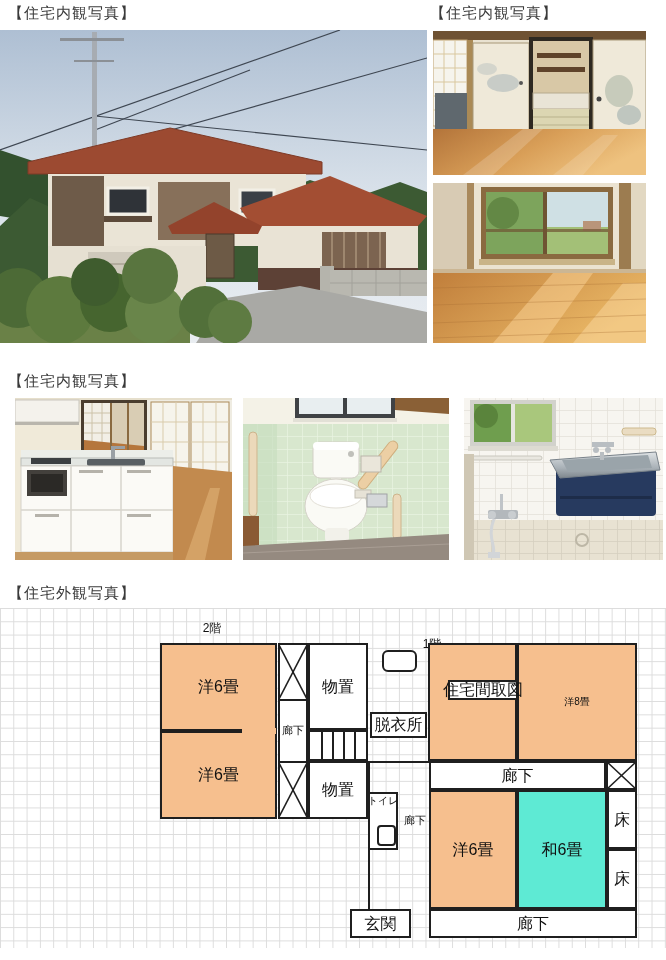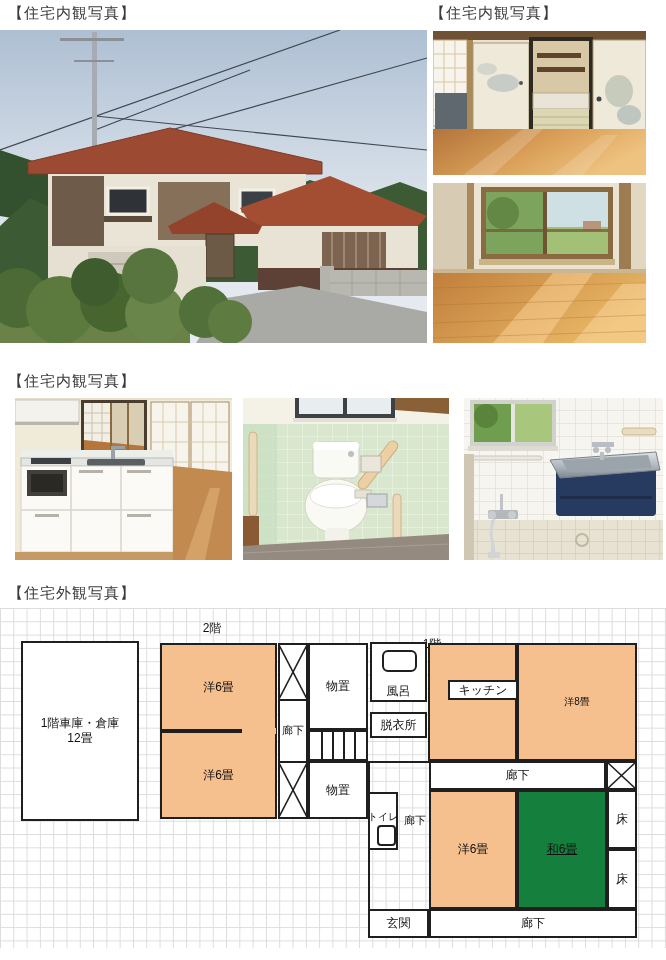--- a/index.html
+++ b/index.html
@@ -10,23 +10,23 @@
   .photo svg{display:block;}
   
   .plan{position:absolute;left:0;top:608px;width:626px;height:352px;}
   .gridpaper{position:absolute;left:0;top:0;width:666px;height:340px;
     background-image:linear-gradient(to right,#dcdcdc 1px,transparent 1px),
                      linear-gradient(to bottom,#dcdcdc 1px,transparent 1px);
     background-size:13.3px 13.3px;background-color:#fff;}
   .flabel{position:absolute;font-size:12px;color:#111;width:44px;text-align:center;}
   .room{position:absolute;border:2px solid #1f1f1f;box-sizing:border-box;background:#fff;
         display:flex;flex-direction:column;align-items:center;justify-content:center;
-        font-size:12px;color:#111;line-height:1.25;white-space:nowrap;}
+        font-size:16px;color:#111;line-height:1.25;white-space:nowrap;}
   .orange{background:#F6BF8E;}
-  .green{background:#15803d;text-decoration:underline;}
+  .green{background:#5eead4;}
   .wline{position:absolute;background:#1f1f1f;}
   .patch{position:absolute;background:#F6BF8E;}
   .xbox svg{position:absolute;left:-2px;top:-2px;}
   .stairs{background:#fff;}
   .treads{position:absolute;left:2px;top:0;right:2px;bottom:0;
     background-image:repeating-linear-gradient(to right,transparent 0 9.5px,#1f1f1f 9.5px 11px);}
   .tub{position:absolute;border:2px solid #1f1f1f;border-radius:6px;background:#fff;}
   .small{font-size:10px;}
 </style>
 </head>
@@ -329,24 +329,20 @@
   </div>
 
   <div class="sec-label" style="left:8px;top:584px">【住宅外観写真】</div>
 
   <div class="plan">
     <div class="gridpaper"></div>
 
     <div class="flabel" style="left:190px;top:12px">2階</div>
     <div class="flabel" style="left:410px;top:28px">1階</div>
 
-    <div class="room" style="left:21px;top:33px;width:118px;height:180px">
-      <div>1階車庫・倉庫</div>
-      <div>12畳</div>
-    </div>
 
     <div class="room orange" style="left:160px;top:35px;width:117px;height:88px">
       <span>洋6畳</span>
     </div>
     <div class="room orange" style="left:160px;top:123px;width:117px;height:88px">
       <span>洋6畳</span>
     </div>
     <div class="patch" style="left:242px;top:120px;width:34px;height:6px"></div>
 
     <div class="room xbox" style="left:278px;top:35px;width:30px;height:58px">
@@ -368,30 +364,26 @@
     <div class="room" style="left:308px;top:35px;width:60px;height:87px">
       <span>物置</span>
     </div>
     <div class="room stairs" style="left:308px;top:122px;width:60px;height:31px">
       <div class="treads"></div>
     </div>
     <div class="room" style="left:308px;top:153px;width:60px;height:58px">
       <span>物置</span>
     </div>
 
-    <div class="room" style="left:370px;top:34px;width:57px;height:60px;justify-content:flex-end;padding-bottom:1px">
-
-      <span>風呂</span>
-    </div>
     <div class="room" style="left:370px;top:104px;width:57px;height:26px">
       <span>脱衣所</span>
     </div>
     <div class="room orange" style="left:428px;top:35px;width:89px;height:118px"></div>
     <div class="room" style="left:448px;top:72px;width:70px;height:20px;z-index:3">
-      <span>キッチン</span>
+      <span>住宅間取図</span>
     </div>
     <div class="room orange" style="left:517px;top:35px;width:120px;height:118px;font-size:10px">
       <span>洋8畳</span>
     </div>
 
     <div class="room" style="left:429px;top:153px;width:177px;height:29px">
       <span>廊下</span>
     </div>
     <div class="room xbox" style="left:606px;top:153px;width:31px;height:29px">
       <svg width="31" height="29" viewBox="0 0 31 29" preserveAspectRatio="none">
@@ -407,27 +399,27 @@
     </div>
     <div class="room" style="left:607px;top:182px;width:30px;height:59px">
       <span>床</span>
     </div>
     <div class="room" style="left:607px;top:241px;width:30px;height:60px">
       <span>床</span>
     </div>
     <div class="room" style="left:429px;top:301px;width:208px;height:29px">
       <span>廊下</span>
     </div>
-    <div class="room" style="left:368px;top:301px;width:61px;height:29px">
+    <div class="room" style="left:350px;top:301px;width:61px;height:29px">
       <span>玄関</span>
     </div>
 
     <div class="wline" style="left:368px;top:153px;width:2px;height:148px"></div>
     <div class="wline" style="left:368px;top:153px;width:61px;height:2px"></div>
-    <div class="room small" style="left:368px;top:184px;width:30px;height:58px;justify-content:flex-start;padding-top:17px">
+    <div class="room small" style="left:368px;top:184px;width:30px;height:58px;justify-content:flex-start;padding-top:1px">
       <span>トイレ</span>
 
     </div>
     <div class="flabel" style="left:400px;top:205px;width:30px;font-size:11px">廊下</div>
   <div class="tub" style="left:382px;top:42px;width:31px;height:18px"></div>
       <div class="tub" style="left:377px;top:217px;width:15px;height:17px;border-radius:4px"></div>
     </div>
 
 </div>
 

